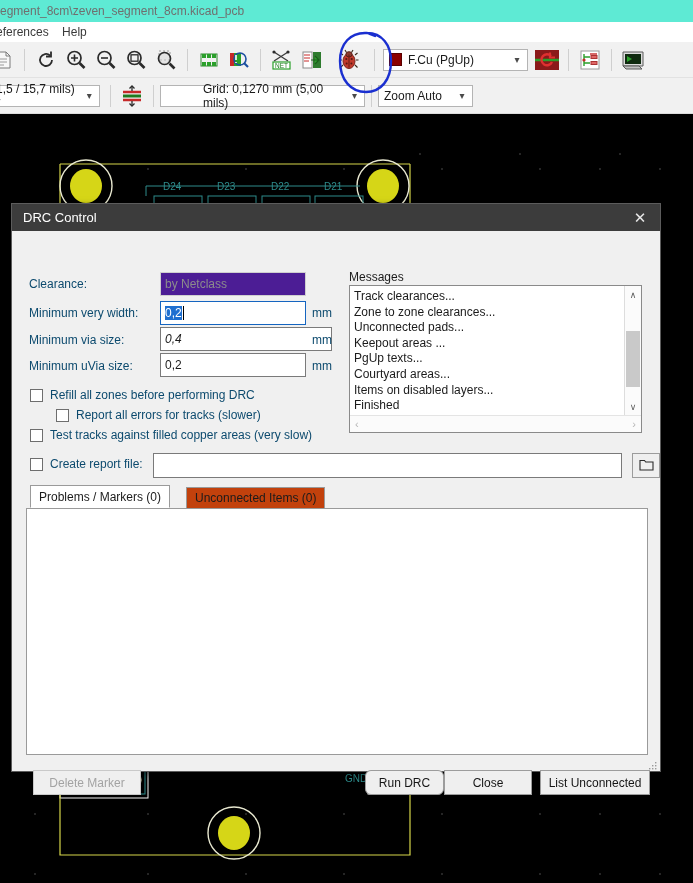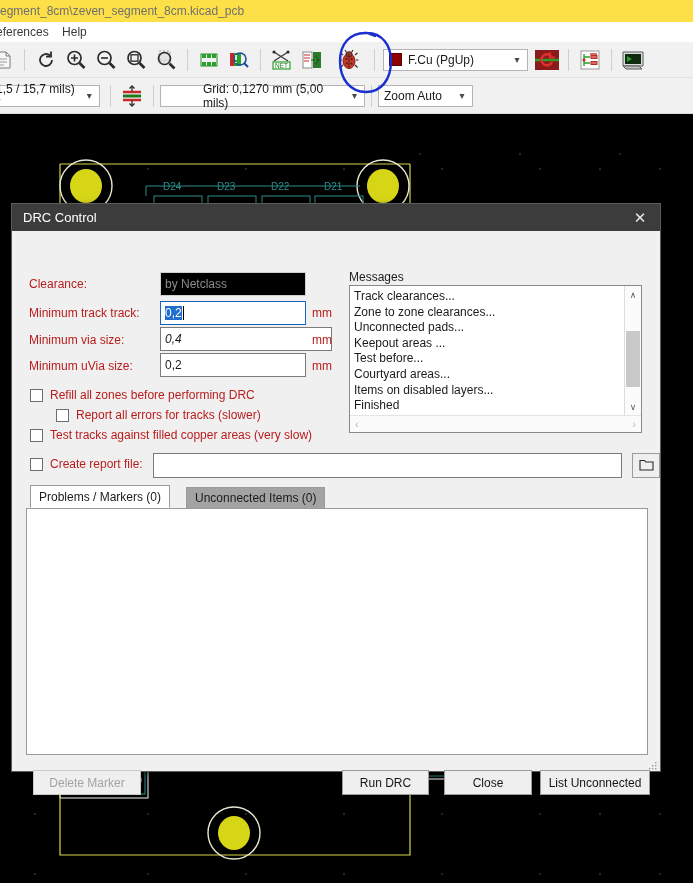--- a/index.html
+++ b/index.html
@@ -9,21 +9,21 @@
     overflow: hidden;
     font-family: "Liberation Sans", sans-serif;
     font-size: 12px;
     background: #000;
   }
   #app { position: relative; width: 693px; height: 883px; background:#000; }
 
   
   .titlebar {
     position:absolute; left:0; top:0; width:693px; height:22px;
-    background:#fde047; color:#6f6f6f;
+    background:#5eead4; color:#6f6f6f;
     font-size:12px; line-height:22px; padding-left:0px; white-space:nowrap;
     overflow:hidden;
   }
   .menubar {
     position:absolute; left:0; top:22px; width:693px; height:20px;
     background:#ffffff; color:#3a3a3a; font-size:12px; line-height:20px;
     white-space:nowrap;
   }
   .menubar .mi { display:inline-block; padding:0 10px 0 0; }
   .menubar .mi:first-child { padding-left:0; margin-left:-8px;}
@@ -68,47 +68,47 @@
   .dlg-title {
     height:27px; background:#3c3c3c; color:#ffffff;
     display:flex; align-items:center; padding:0 0 0 11px; font-size:13px;
   }
   .dlg-title .x {
     margin-left:auto; width:40px; height:27px; display:flex;
     align-items:center; justify-content:center; color:#e8e8e8; font-size:15px;
   }
   .dlg-body { position:relative; padding:0; height:542px; }
 
-  .lbl { font-size:12px; color:#b91c1c; }
+  .lbl { font-size:12px; color:#0c4a6e; }
   .field {
     height:24px; background:#ffffff; border:1px solid #7a7a7a;
     font-size:12px; color:#1b1b1b; display:flex; align-items:center;
     padding:0 4px;
   }
-  .field.ro { background:#000000; border:1px solid #cfcfcf; color:#8c8c8c; }
+  .field.ro { background:#4c1d95; border:1px solid #cfcfcf; color:#8c8c8c; }
   .field.focus { border:1px solid #1565c0; }
   .sel { background:#1f6fd0; color:#ffffff; }
   .caretbar { display:inline-block; width:1px; height:14px; background:#000; margin-left:1px; }
 
   .cb { width:13px; height:13px; border:1px solid #6e6e6e; background:#fff; flex:none; }
 
   .grpTitle { font-size:12px; color:#1b1b1b; }
   .msgbox {
     position:absolute; background:#fff; border:1px solid #8a8a8a;
   }
   .msglist { position:absolute; left:4px; top:3px; right:22px; font-size:12px; color:#1b1b1b; line-height:15.6px;}
   .vsb { position:absolute; right:0; top:0; width:17px; bottom:17px; background:#fbfbfb; border-left:1px solid #ddd;}
   .vsb .arr { height:17px; display:flex; align-items:center; justify-content:center; color:#5d5d5d; font-size:9px;}
   .vsb .thumb { position:absolute; left:1px; right:1px; background:#c9c9c9; }
   .hsb { position:absolute; left:0; right:0; bottom:0; height:17px; background:#fbfbfb; border-top:1px solid #e4e4e4; display:flex; align-items:center; justify-content:space-between; color:#b6b6b6; font-size:11px; padding:0 5px;}
 
   .tabbar { position:absolute; display:flex; align-items:flex-end;gap:16px; }
   .tab {
     height:21px; padding:0 8px; font-size:12px; color:#1b1b1b;
-    border:1px solid #9a9a9a; border-bottom:none; background:#a3a3a3;
+    border:1px solid #9a9a9a; border-bottom:none; background:#c2410c;
     display:flex; align-items:center;
   }
   .tab.active { background:#ffffff; height:23px; border-bottom:1px solid #fff; position:relative; z-index:2;}
 
   .listpane { position:absolute; background:#ffffff; border:1px solid #9a9a9a; }
 
   .btn {
     height:25px; background:#efefef; border:1px solid #9c9c9c;
     font-size:12px; color:#161616; display:flex; align-items:center;
     justify-content:center; position:absolute;
@@ -416,21 +416,21 @@
       <span class="x">✕</span>
     </div>
 
     <div class="dlg-body">
 
       <div class="lbl" style="position:absolute; left:17px; top:46px;">Clearance:</div>
       <div class="field ro" style="position:absolute; left:148px; top:41px; width:146px;">
         <span>by Netclass</span>
       </div>
 
-      <div class="lbl" style="position:absolute; left:17px; top:75px;">Minimum track track:</div>
+      <div class="lbl" style="position:absolute; left:17px; top:75px;">Minimum very width:</div>
       <div class="field focus" style="position:absolute; left:148px; top:70px; width:146px;">
         <span class="sel">0,2</span>
           <span class="caretbar"></span>
       </div>
       <div class="lbl" style="position:absolute; left:300px; top:75px;">mm</div>
 
       <div class="lbl" style="position:absolute; left:17px; top:102px;">Minimum via size:</div>
       <div class="field" style="position:absolute; left:148px; top:96px; width:172px;font-style:italic;">
         <span>0,4</span>
       </div>
@@ -455,21 +455,21 @@
         <span class="lbl">Test tracks against filled copper areas (very slow)</span>
       </div>
 
       <div class="grpTitle" style="position:absolute; left:337px; top:39px;">Messages</div>
       <div class="msgbox" style="left:337px; top:54px; width:293px; height:148px;">
         <div class="msglist">
           <div>Track clearances...</div>
           <div>Zone to zone clearances...</div>
           <div>Unconnected pads...</div>
           <div>Keepout areas ...</div>
-          <div>Test before...</div>
+          <div>PgUp texts...</div>
           <div>Courtyard areas...</div>
           <div>Items on disabled layers...</div>
           <div>Finished</div>
         </div>
         <div class="vsb">
           <div class="arr">∧</div>
           <div class="thumb" style="top:45px; height:56px;"></div>
           <div class="arr" style="position:absolute; bottom:0; left:0; right:0;">∨</div>
         </div>
         <div class="hsb">
@@ -500,21 +500,21 @@
         <div class="tab">
           <span>Unconnected Items (0)</span>
         </div>
       </div>
 
       <div class="listpane" style="left:14px; top:277px; width:622px; height:247px;"></div>
 
       <div class="btn disabled" style="left:21px; top:539px; width:108px;">
         <span>Delete Marker</span>
       </div>
-      <div class="btn" style="left:330px; top:539px; width:87px;">
+      <div class="btn" style="left:353px; top:539px; width:79px;border-radius:6px;">
         <span>Run DRC</span>
       </div>
       <div class="btn" style="left:432px; top:539px; width:88px;">
         <span>Close</span>
       </div>
       <div class="btn" style="left:528px; top:539px; width:110px;">
         <span>List Unconnected</span>
       </div>
 
       <svg class="resizer" viewBox="0 0 10 10">

